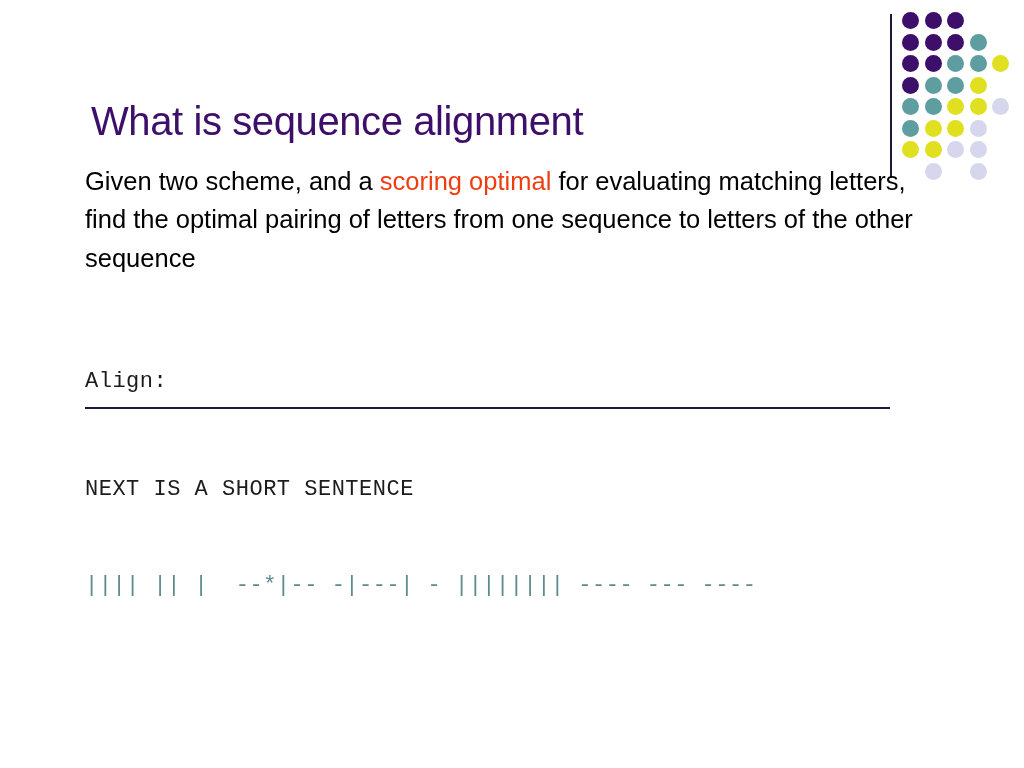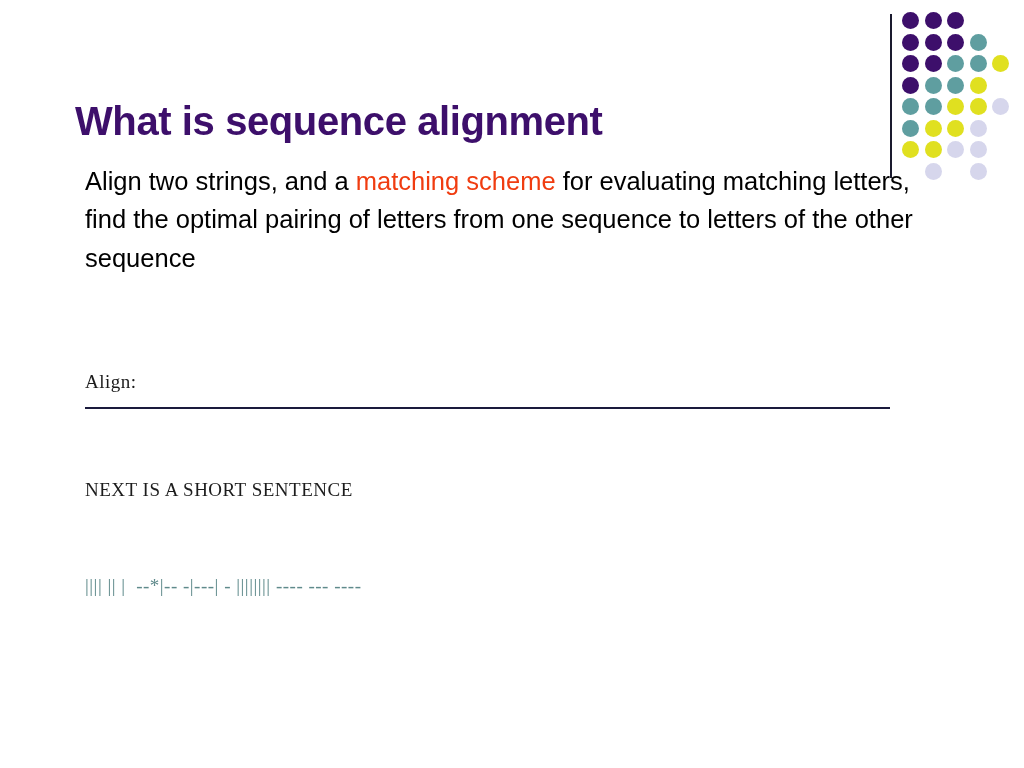--- a/index.html
+++ b/index.html
@@ -34,24 +34,24 @@
     left: 890px;
     top: 14px;
     width: 2px;
     height: 164px;
     background: #1a1a2e;
   }
 
   
   #title {
     position: absolute;
-    left: 75px;
+    left: 91px;
     top: 72px;
     font-size: 40px;
-    font-weight: bold;
+    font-weight: normal;
     color: #3d0f6b;
     letter-spacing: -0.4px;
     line-height: 1.1;
     white-space: nowrap;
     text-align: right;
   }
 
   
   #body-text {
     position: absolute;
@@ -61,22 +61,22 @@
     font-size: 25.5px;
     color: #000000;
     line-height: 1.52;
   }
   #body-text .highlight {
     color: #f03c10;
   }
 
   
   .mono {
-    font-family: Liberation Serif, serif;
-    font-size: 19px;
+    font-family: Liberation Mono, monospace;
+    font-size: 22px;
     line-height: 36px;
     white-space: pre;
     color: #1c1c1c;
     letter-spacing: 0.5px;
   }
   #prompt-block {
     position: absolute;
     left: 85px;
     top: 292px;
   }
@@ -131,21 +131,21 @@
     <div class="dot" style="left: 0px; top: 129px; background: rgb(224, 224, 32);"></div>
     <div class="dot" style="left: 22.5px; top: 129px; background: rgb(224, 224, 32);"></div>
     <div class="dot" style="left: 45px; top: 129px; background: rgb(214, 214, 236);"></div>
     <div class="dot" style="left: 67.5px; top: 129px; background: rgb(214, 214, 236);"></div>
     <div class="dot" style="left: 22.5px; top: 150.5px; background: rgb(214, 214, 236);"></div>
     <div class="dot" style="left: 67.5px; top: 150.5px; background: rgb(214, 214, 236);"></div>
   </div>
 
 <h1 id="title">What is sequence alignment</h1>
 
-<p id="body-text"><span>Align two strings, and a </span><span class="highlight">matching scheme</span><span> for evaluating matching letters, find the optimal pairing of letters from one sequence to letters of the other sequence</span></p>
+<p id="body-text"><span>Given two scheme, and a </span><span class="highlight">scoring optimal</span><span> for evaluating matching letters, find the optimal pairing of letters from one sequence to letters of the other sequence</span></p>
 
 <div id="prompt-block" class="mono">
   <div>Align:</div>
   <div>NEXT IS A SHORT SENTENCE</div>
 </div>
 
 <div id="divider"></div>
 
 <div id="alignment-block" class="mono">
   <div>

